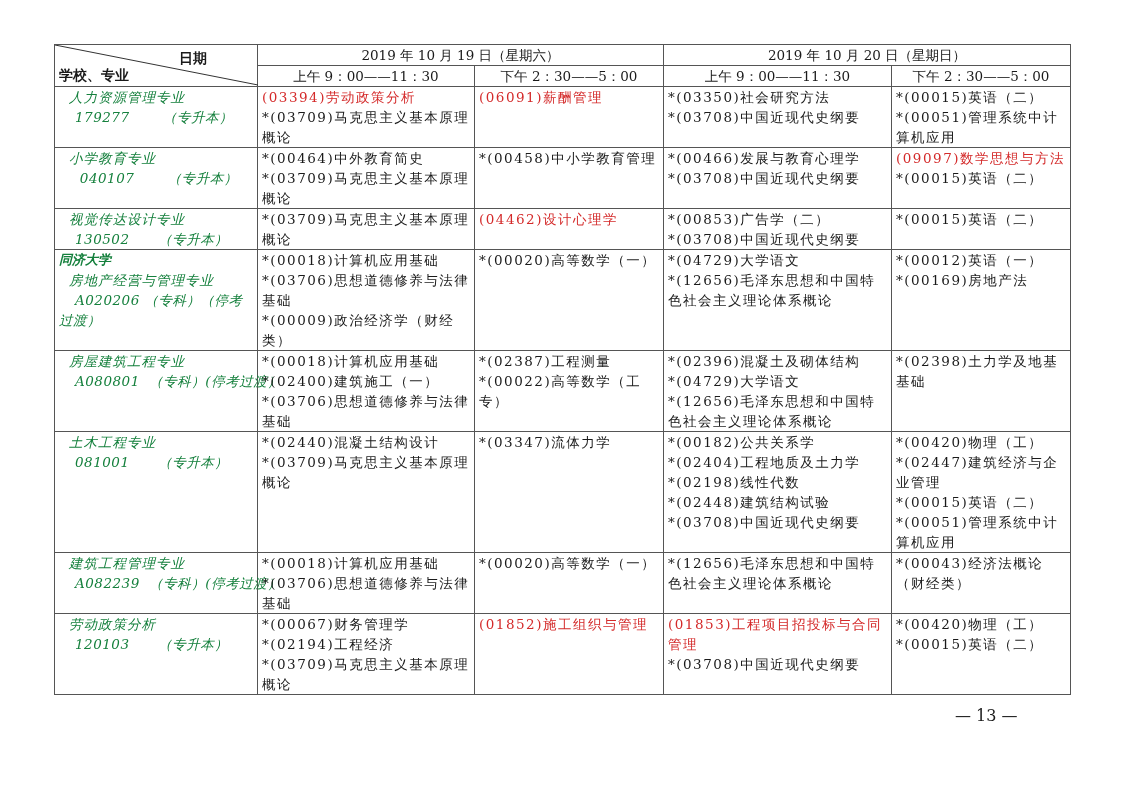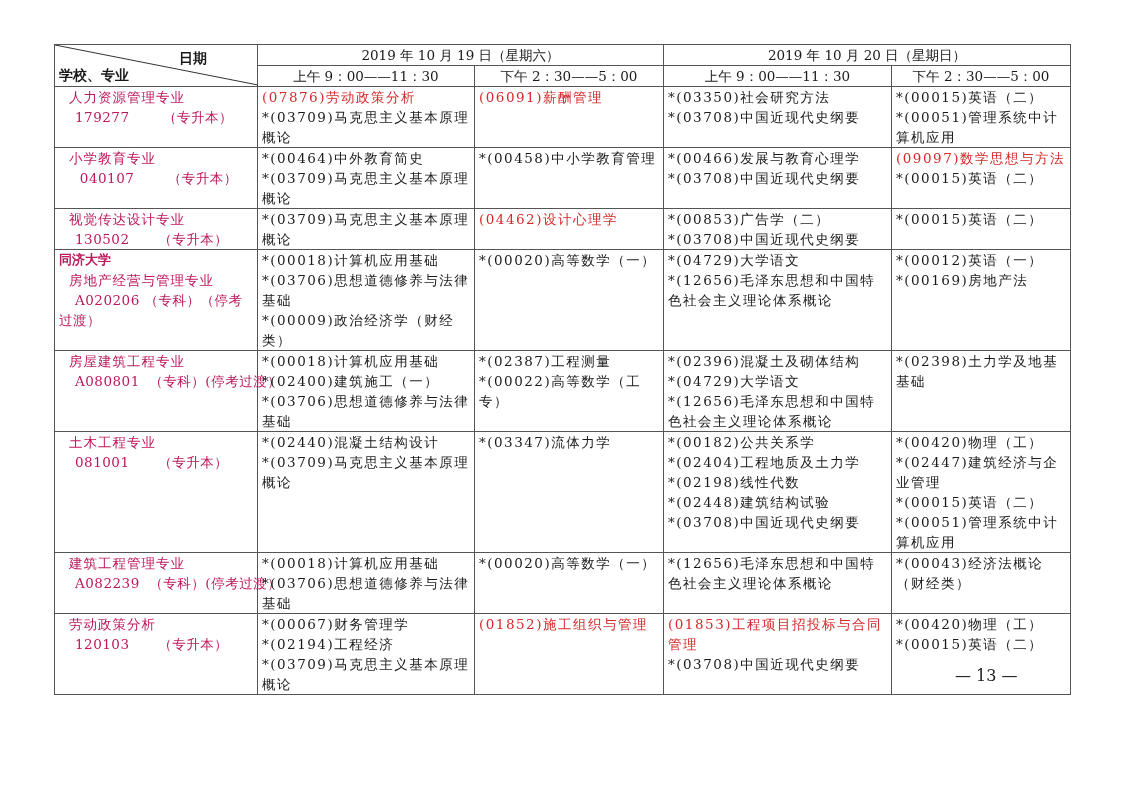--- a/index.html
+++ b/index.html
@@ -7,28 +7,28 @@
          font-family:"DejaVu Serif","Liberation Serif",serif; color:#1a1a1a; }
   table.sched { position:absolute; left:54px; top:44px; width:1016px;
                 border-collapse:collapse; table-layout:fixed; }
   table.sched td, table.sched th { border:1px solid #555; vertical-align:top;
                 padding:0 4px; font-size:13.5px; line-height:20px; font-weight:normal; }
   th.hd { text-align:center; font-weight:bold; font-size:14px; line-height:19px; padding:0; }
   th.corner { position:relative; padding:0; }
   .corner .dlabel { position:absolute; right:50px; top:3px; font-weight:bold; font-size:14px; }
   .corner .slabel { position:absolute; left:4px; bottom:1px; font-weight:bold; font-size:14px; }
   .corner svg { position:absolute; left:0; top:0; }
-  td.major { font-size:12px; line-height:20px; padding-left:6px; color:#be185d; }
+  td.major { font-size:12px; line-height:20px; padding-left:6px; color:#15803d;font-style:italic; }
   .mname { display:block; padding-left:10px; letter-spacing:1px; }
   .mcode { display:block; padding-left:16px; letter-spacing:0.5px; white-space:pre; }
   .mcode.wrap { white-space:normal; padding-left:0; text-indent:16px; }
   .school { display:block; font-weight:bold; font-size:13px; padding-left:0; letter-spacing:0; }
   .course { display:block; letter-spacing:1.5px; }
   .course.red { color:#d42a2a; }
-  .pagenum { position:absolute; left:955px; top:666px; font-size:16px;
+  .pagenum { position:absolute; left:955px; top:706px; font-size:16px;
              font-family:"DejaVu Serif",serif; }
 </style>
 </head>
 <body>
 
 <table class="sched">
   <colgroup>
     <col style="width:203px">
     <col style="width:217px">
     <col style="width:189px">
@@ -54,21 +54,21 @@
       <th class="hd">下午 2：30——5：00</th>
     </tr>
   </thead>
   <tbody id="tbody">
       <tr style="height: 61px;">
         <td class="major">
           <span class="mname">人力资源管理专业</span>
           <span class="mcode">179277       （专升本）</span>
         </td>
         <td>
-          <span class="course red">(07876)劳动政策分析</span>
+          <span class="course red">(03394)劳动政策分析</span>
           <span class="course">*(03709)马克思主义基本原理概论</span>
         </td>
         <td>
           <span class="course red">(06091)薪酬管理</span>
         </td>
         <td>
           <span class="course">*(03350)社会研究方法</span>
           <span class="course">*(03708)中国近现代史纲要</span>
         </td>
         <td>

